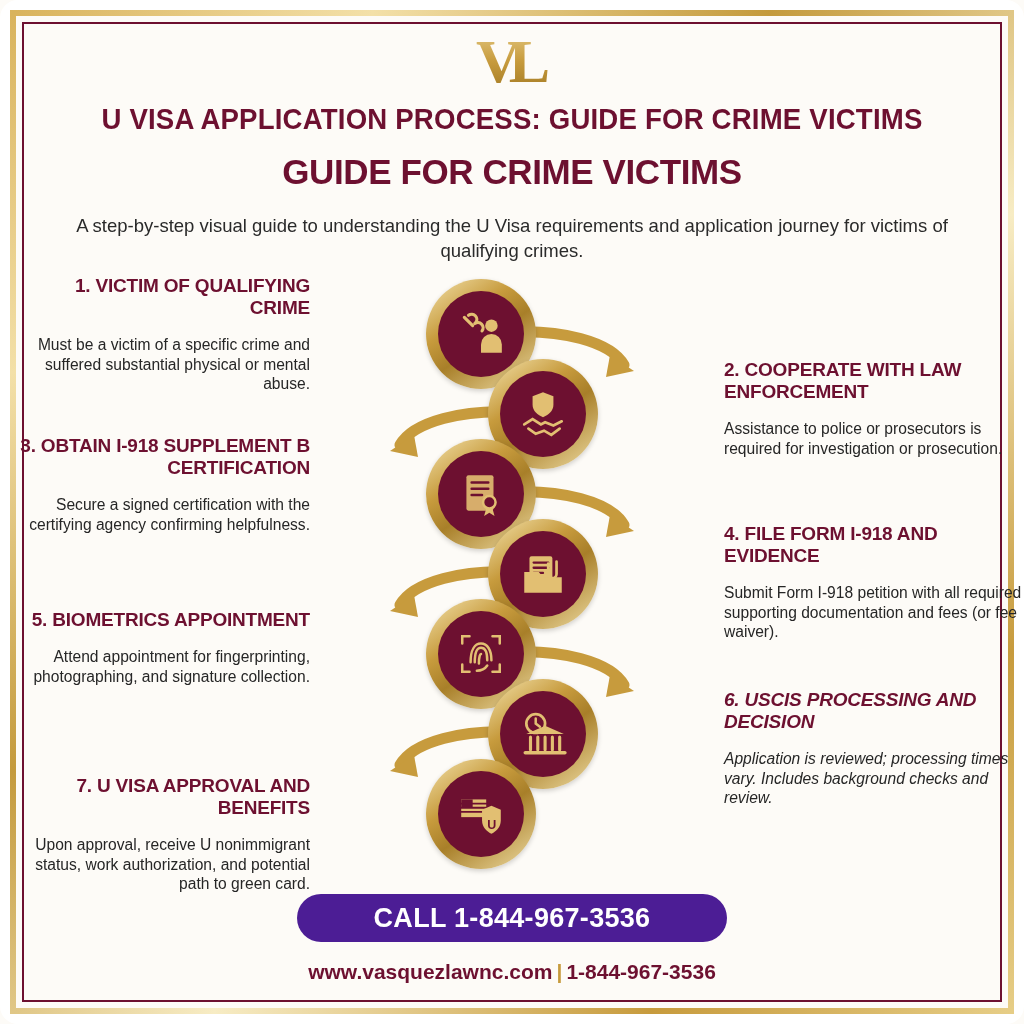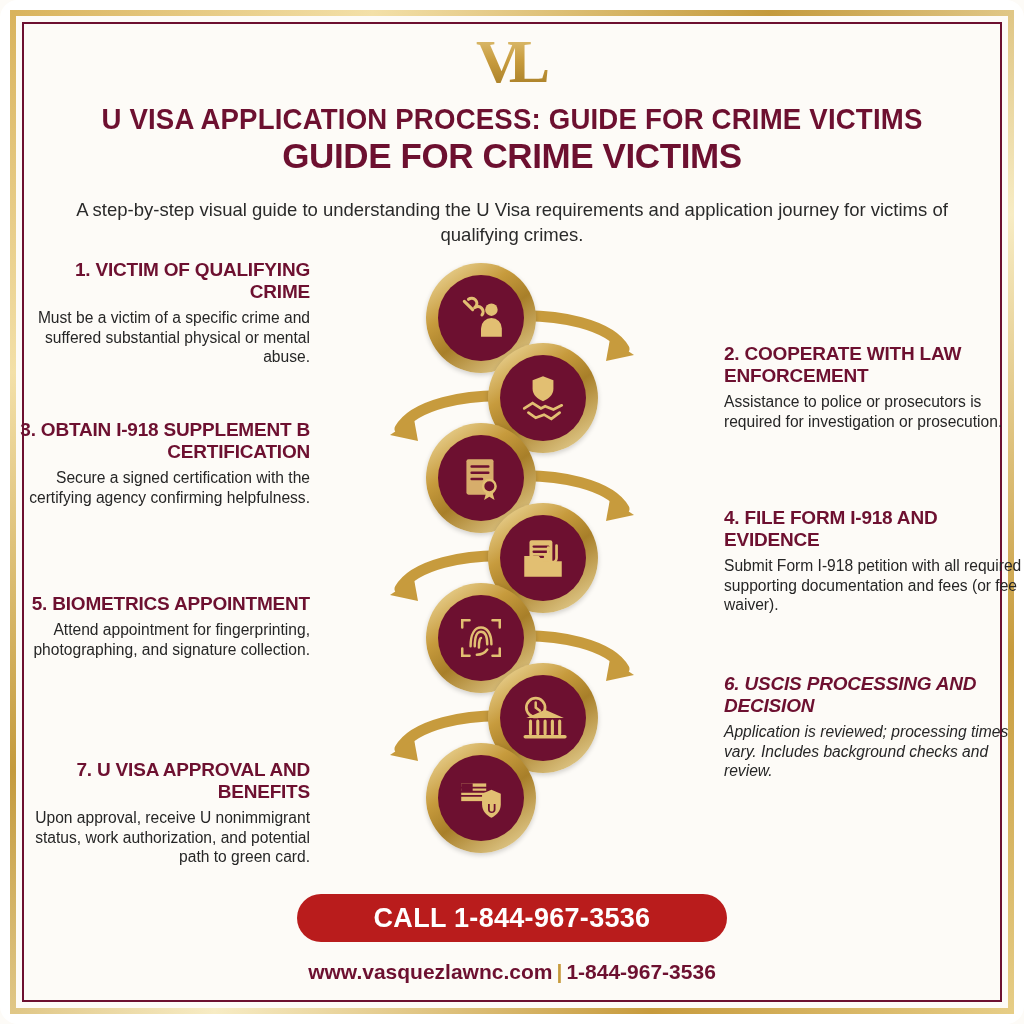--- a/index.html
+++ b/index.html
@@ -62,21 +62,21 @@
     transform: scaleX(0.92);
     margin-top: 4px;
     white-space: nowrap;
   }
   .title-sub {
     text-align: center;
     color: #6d1030;
     font-size: 35px;
     font-weight: bold;
     letter-spacing: -0.4px;
-    margin-top: 0;
+    margin-top: 16px;
     white-space: nowrap;
   }
   .intro {
     text-align: center;
     color: #2a2a2a;
     font-size: 18.5px;
     line-height: 1.33;
     margin-top: 22px;
     padding: 0 48px;
   }
@@ -119,30 +119,30 @@
     color: #6d1030;
     font-weight: bold;
     font-size: 19px;
     line-height: 1.16;
     letter-spacing: -0.2px;
   }
   .step-desc {
     color: #262626;
     font-size: 15.6px;
     line-height: 1.24;
-    margin-top: 5px;
+    margin-top: 16px;
   }
 
   
   .cta {
     position: absolute;
     left: 50%; transform: translateX(-50%);
     bottom: 58px;
     width: 430px; height: 48px;
-    background: #b91c1c;
+    background: #4c1d95;
     border-radius: 24px;
     color: #ffffff;
     font-size: 27px;
     font-weight: bold;
     display: flex; align-items: center; justify-content: center;
     letter-spacing: 0.3px;
   }
   .footer {
     position: absolute;
     left: 0; right: 0; bottom: 16px;

